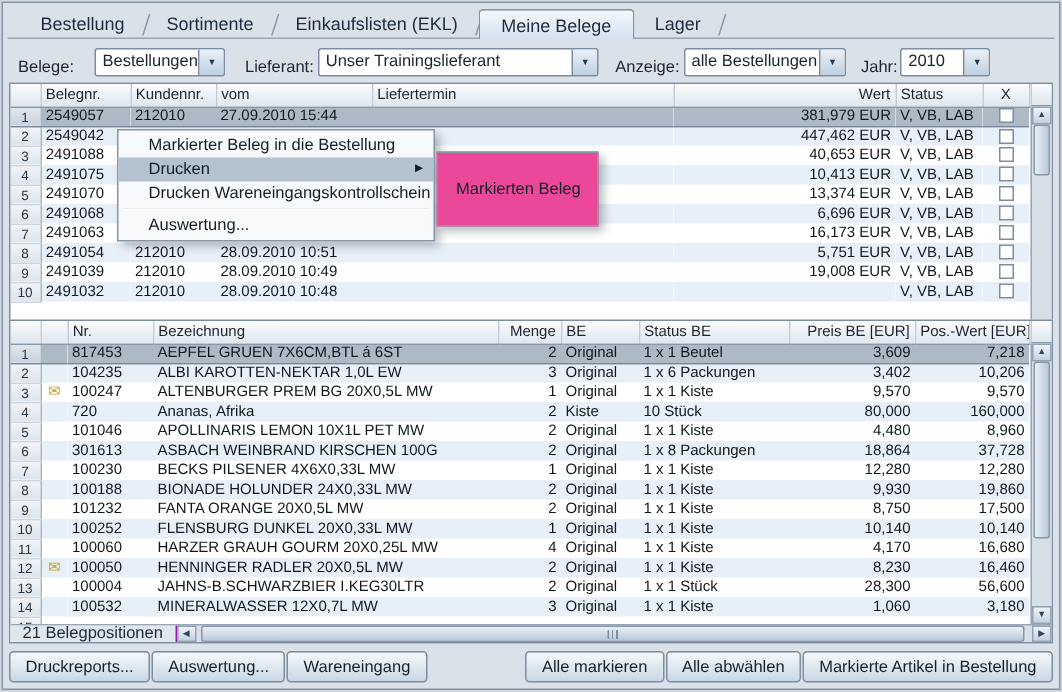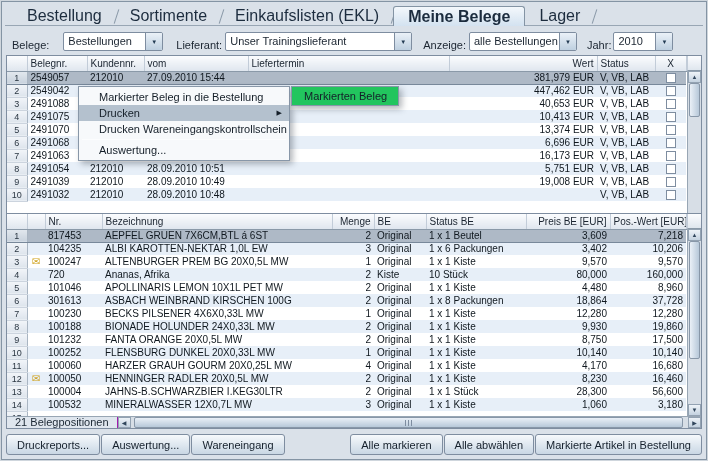--- a/index.html
+++ b/index.html
@@ -2,23 +2,23 @@
 <html><head>
 <meta charset="utf-8">
 <style>
   *{box-sizing:border-box;margin:0;padding:0}
   html,body{width:708px;height:461px}
   body{background:#cfd6dd;font-family:"Liberation Sans","DejaVu Sans",sans-serif}
   .app{position:relative;width:706px;height:459px;margin:1px;background:#dae1e9;border:1px solid #8494a4;overflow:hidden}
 
   
   .tabbar{position:absolute;left:3px;top:3px;right:3px;height:21px;display:flex;align-items:flex-end;padding-left:8px;border-bottom:1px solid #98a6b4}
-  .tab{position:relative;height:18px;line-height:18px;padding:0 14px;font-size:16px;color:#1c2c3e;white-space:nowrap}
+  .tab{position:relative;height:18px;line-height:18px;padding:0 14px;font-size:12px;color:#1c2c3e;white-space:nowrap}
   .tab::after{content:"";position:absolute;right:-1px;top:2px;height:15px;width:1px;background:#8a99a8;transform:rotate(18deg)}
-  .tab.active{height:20px;line-height:20px;font-weight:bold;background:linear-gradient(#f4f8fc,#d3e2f0);border:1px solid #8494a4;border-bottom:none;border-radius:3px 3px 0 0;margin-bottom:-1px;z-index:2}
+  .tab.active{height:20px;line-height:20px;font-weight:normal;background:linear-gradient(#f4f8fc,#d3e2f0);border:1px solid #8494a4;border-bottom:none;border-radius:3px 3px 0 0;margin-bottom:-1px;z-index:2}
   .tab.active::after{display:none}
 
   
   .filterbar{position:absolute;left:4px;top:27px;right:4px;height:22px;display:flex;align-items:flex-end;font-size:11px;color:#1a2430;white-space:nowrap}
   .combo{height:19px;background:#fff;border:1px solid #7e8da0;display:flex;align-items:stretch;overflow:hidden;border-radius:2px}
   .combo-val{flex:1;padding:2px 4px 0;font-size:11px;overflow:hidden;white-space:nowrap}
   .combo-btn{width:17px;background:linear-gradient(#eaf1f8,#bfd0e0);border-left:1px solid #7e8da0;display:flex;align-items:center;justify-content:center;font-size:6px;color:#223a52}
 
   
   .tpanel{position:absolute;left:4px;right:4px;background:#fff;border:1px solid #7e8da0}
@@ -51,21 +51,21 @@
   .htrack{flex:1;position:relative;margin:0 1px}
   .hthumb{position:absolute;top:0;bottom:0;left:2px;right:4px;background:linear-gradient(#eaf0f7,#b7c8d9);border:1px solid #8897a8;border-radius:2px;display:flex;align-items:center;justify-content:center}
   .grip{width:7px;height:6px;background:repeating-linear-gradient(90deg,#7e8da0 0 1px,transparent 1px 3px)}
 
   
   .ctxmenu{position:absolute;left:76px;top:84px;width:212px;background:#f7f9fb;border:1px solid #8897a8;box-shadow:3px 3px 6px rgba(40,50,60,.35);padding:2px 0;z-index:10}
   .mitem{position:relative;height:16px;line-height:16px;padding:0 20px;font-size:11px;color:#141e28;white-space:nowrap}
   .mitem.hl{background:#b4c1ce}
   .sub-arrow{position:absolute;right:7px;top:0;font-size:7px}
   .msep{height:1px;margin:2px 3px;background:#b4bec8;border-bottom:1px solid #fcfdfe}
-  .submenu{position:absolute;left:289px;top:84px;width:108px;background:#22c55e;border:1px solid #8897a8;box-shadow:3px 3px 6px rgba(40,50,60,.35);padding:1px 0;z-index:11}
+  .submenu{position:absolute;left:289px;top:99px;width:108px;background:#ec4899;border:1px solid #8897a8;box-shadow:3px 3px 6px rgba(40,50,60,.35);padding:16px 0;z-index:11}
   .submenu .mitem{padding:0 12px}
 
   
   .btnbar{position:absolute;left:4px;right:4px;bottom:4px;height:21px;display:flex;align-items:center}
   .bgroup{display:flex;gap:1px}
   .btn{height:21px;padding:0 10px;font-size:11px;color:#15202c;background:linear-gradient(#f6f9fc,#c9d7e4);border:1px solid #7e8da0;border-radius:3px;white-space:nowrap}
   .spacer{flex:1}
 </style>
 </head>
 <body>
@@ -75,21 +75,21 @@
   <div class="tabbar" id="tabbar">
       <div class="tab">Bestellung</div>
       <div class="tab">Sortimente</div>
       <div class="tab">Einkaufslisten (EKL)</div>
       <div class="tab active">Meine Belege</div>
       <div class="tab">Lager</div>
     </div>
 
   <div class="filterbar">
     <span style="margin-left:6px">Belege:</span>
-    <div class="combo" style="width:100px;margin-left:14px">
+    <div class="combo" style="width:87px;margin-left:14px">
       <span class="combo-val">Bestellungen</span>
       <span class="combo-btn">▼</span>
     </div>
     <span style="margin-left:13px">Lieferant:</span>
     <div class="combo" style="width:187px;margin-left:3px">
       <span class="combo-val">Unser Trainingslieferant</span>
       <span class="combo-btn">▼</span>
     </div>
     <span style="margin-left:11px">Anzeige:</span>
     <div class="combo" style="width:108px;margin-left:3px">

